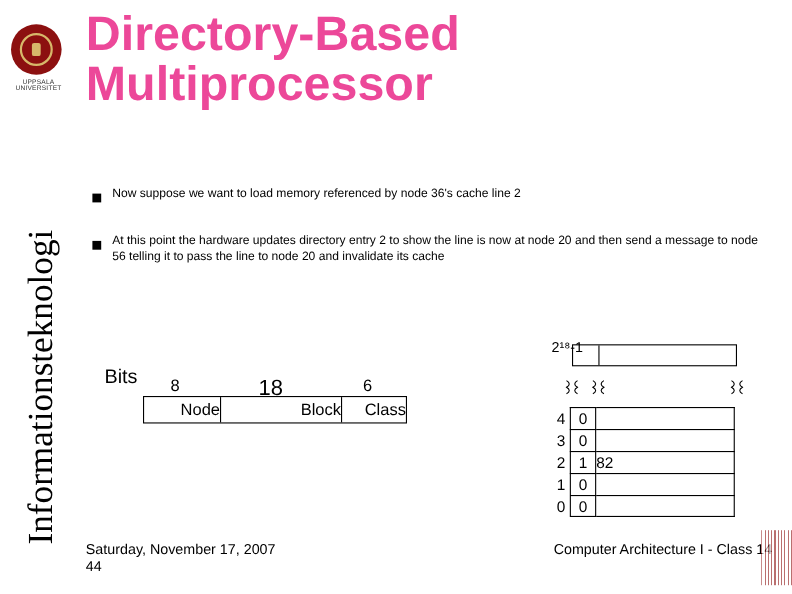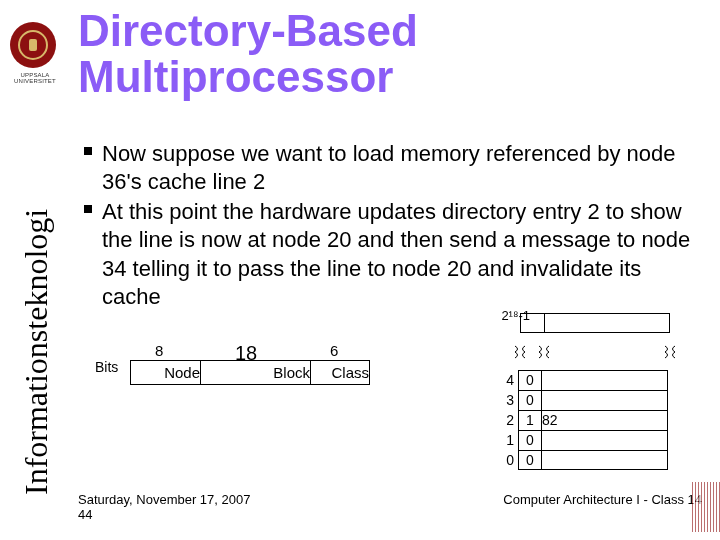--- a/index.html
+++ b/index.html
@@ -6,30 +6,30 @@
   html, body { width: 720px; height: 540px; font-family: Arial, Helvetica, sans-serif; background: #fff; color: #000; }
   .slide { position: relative; width: 720px; height: 540px; }
 
   .brand-col { position: absolute; left: 0; top: 0; width: 70px; height: 540px; }
   .logo { position: absolute; left: 10px; top: 22px; width: 46px; height: 46px; border-radius: 50%; background: #8c1010; display: flex; align-items: center; justify-content: center; }
   .logo-inner { width: 30px; height: 30px; border-radius: 50%; border: 2px solid #d7b86a; display:flex; align-items:center; justify-content:center; }
   .logo-dot { width: 8px; height: 12px; background:#d7b86a; border-radius:2px; }
   .uni { position:absolute; left:0; top:72px; width:70px; text-align:center; font-size:6px; letter-spacing:0.2px; color:#333; }
   .sidetext { position: absolute; left: 18px; top: 495px; transform: rotate(-90deg); transform-origin: left top; font-size: 32px; font-family: Georgia, 'Times New Roman', serif; color: #000; white-space: nowrap; }
 
-  .title { position: absolute; left: 78px; top: 8px; font-size: 44px; font-weight: bold; line-height: 1.05; color: #8b5cf6; font-family: Arial, Helvetica, sans-serif; }
+  .title { position: absolute; left: 78px; top: 8px; font-size: 44px; font-weight: bold; line-height: 1.05; color: #ec4899; font-family: Arial, Helvetica, sans-serif; }
 
   .body { position: absolute; left: 78px; top: 140px; right: 18px; }
   ul.bullets { list-style: none; padding: 0; }
-  ul.bullets li { position: relative; padding-left: 24px; font-size: 22px; line-height: 1.28; margin-bottom: 2px; }
+  ul.bullets li { position: relative; padding-left: 24px; font-size: 11px; line-height: 1.28; margin-bottom: 2px; margin-top: 29px; }
   ul.bullets li::before { content: ""; position: absolute; left: 6px; top: 7px; width: 8px; height: 8px; background: #000; }
 
   .diagram { position: absolute; left: 95px; top: 310px; width: 595px; height: 165px; }
 
-  .bits-label { position:absolute; left:0; top:49px; font-size:14px; }
+  .bits-label { position:absolute; left:0; top:22px; font-size:18px; }
   .bits-8 { position:absolute; left:60px; top:32px; font-size:15px; }
   .bits-18 { position:absolute; left:140px; top:32px; font-size:20px; }
   .bits-6 { position:absolute; left:235px; top:32px; font-size:15px; }
   .fields { position:absolute; left:35px; top:50px; border:1px solid #000; display:flex; }
   .fields div { border-right:1px solid #000; padding:3px 0; font-size:15px; text-align:right; }
   .f-node { width:70px; }
   .f-block { width:110px; }
   .f-offset { width:58px; border-right:none !important; }
 
   .dir { position:absolute; right:20px; top:0; width:200px; }
@@ -68,21 +68,21 @@
     </div>
     <div class="uni">UPPSALA UNIVERSITET</div>
     <div class="sidetext">Informationsteknologi</div>
   </div>
 
   <div class="title">Directory-Based Multiprocessor</div>
 
   <div class="body">
     <ul class="bullets">
       <li>Now suppose we want to load memory referenced by node 36's cache line 2</li>
-      <li>At this point the hardware updates directory entry 2 to show the line is now at node 20 and then send a message to node 34 telling it to pass the line to node 20 and invalidate its cache</li>
+      <li>At this point the hardware updates directory entry 2 to show the line is now at node 20 and then send a message to node 56 telling it to pass the line to node 20 and invalidate its cache</li>
     </ul>
   </div>
 
   <div class="diagram">
     <div class="bits-label">Bits</div>
     <div class="bits-8">8</div>
     <div class="bits-18">18</div>
     <div class="bits-6">6</div>
     <div class="fields">
       <div class="f-node">Node</div>

